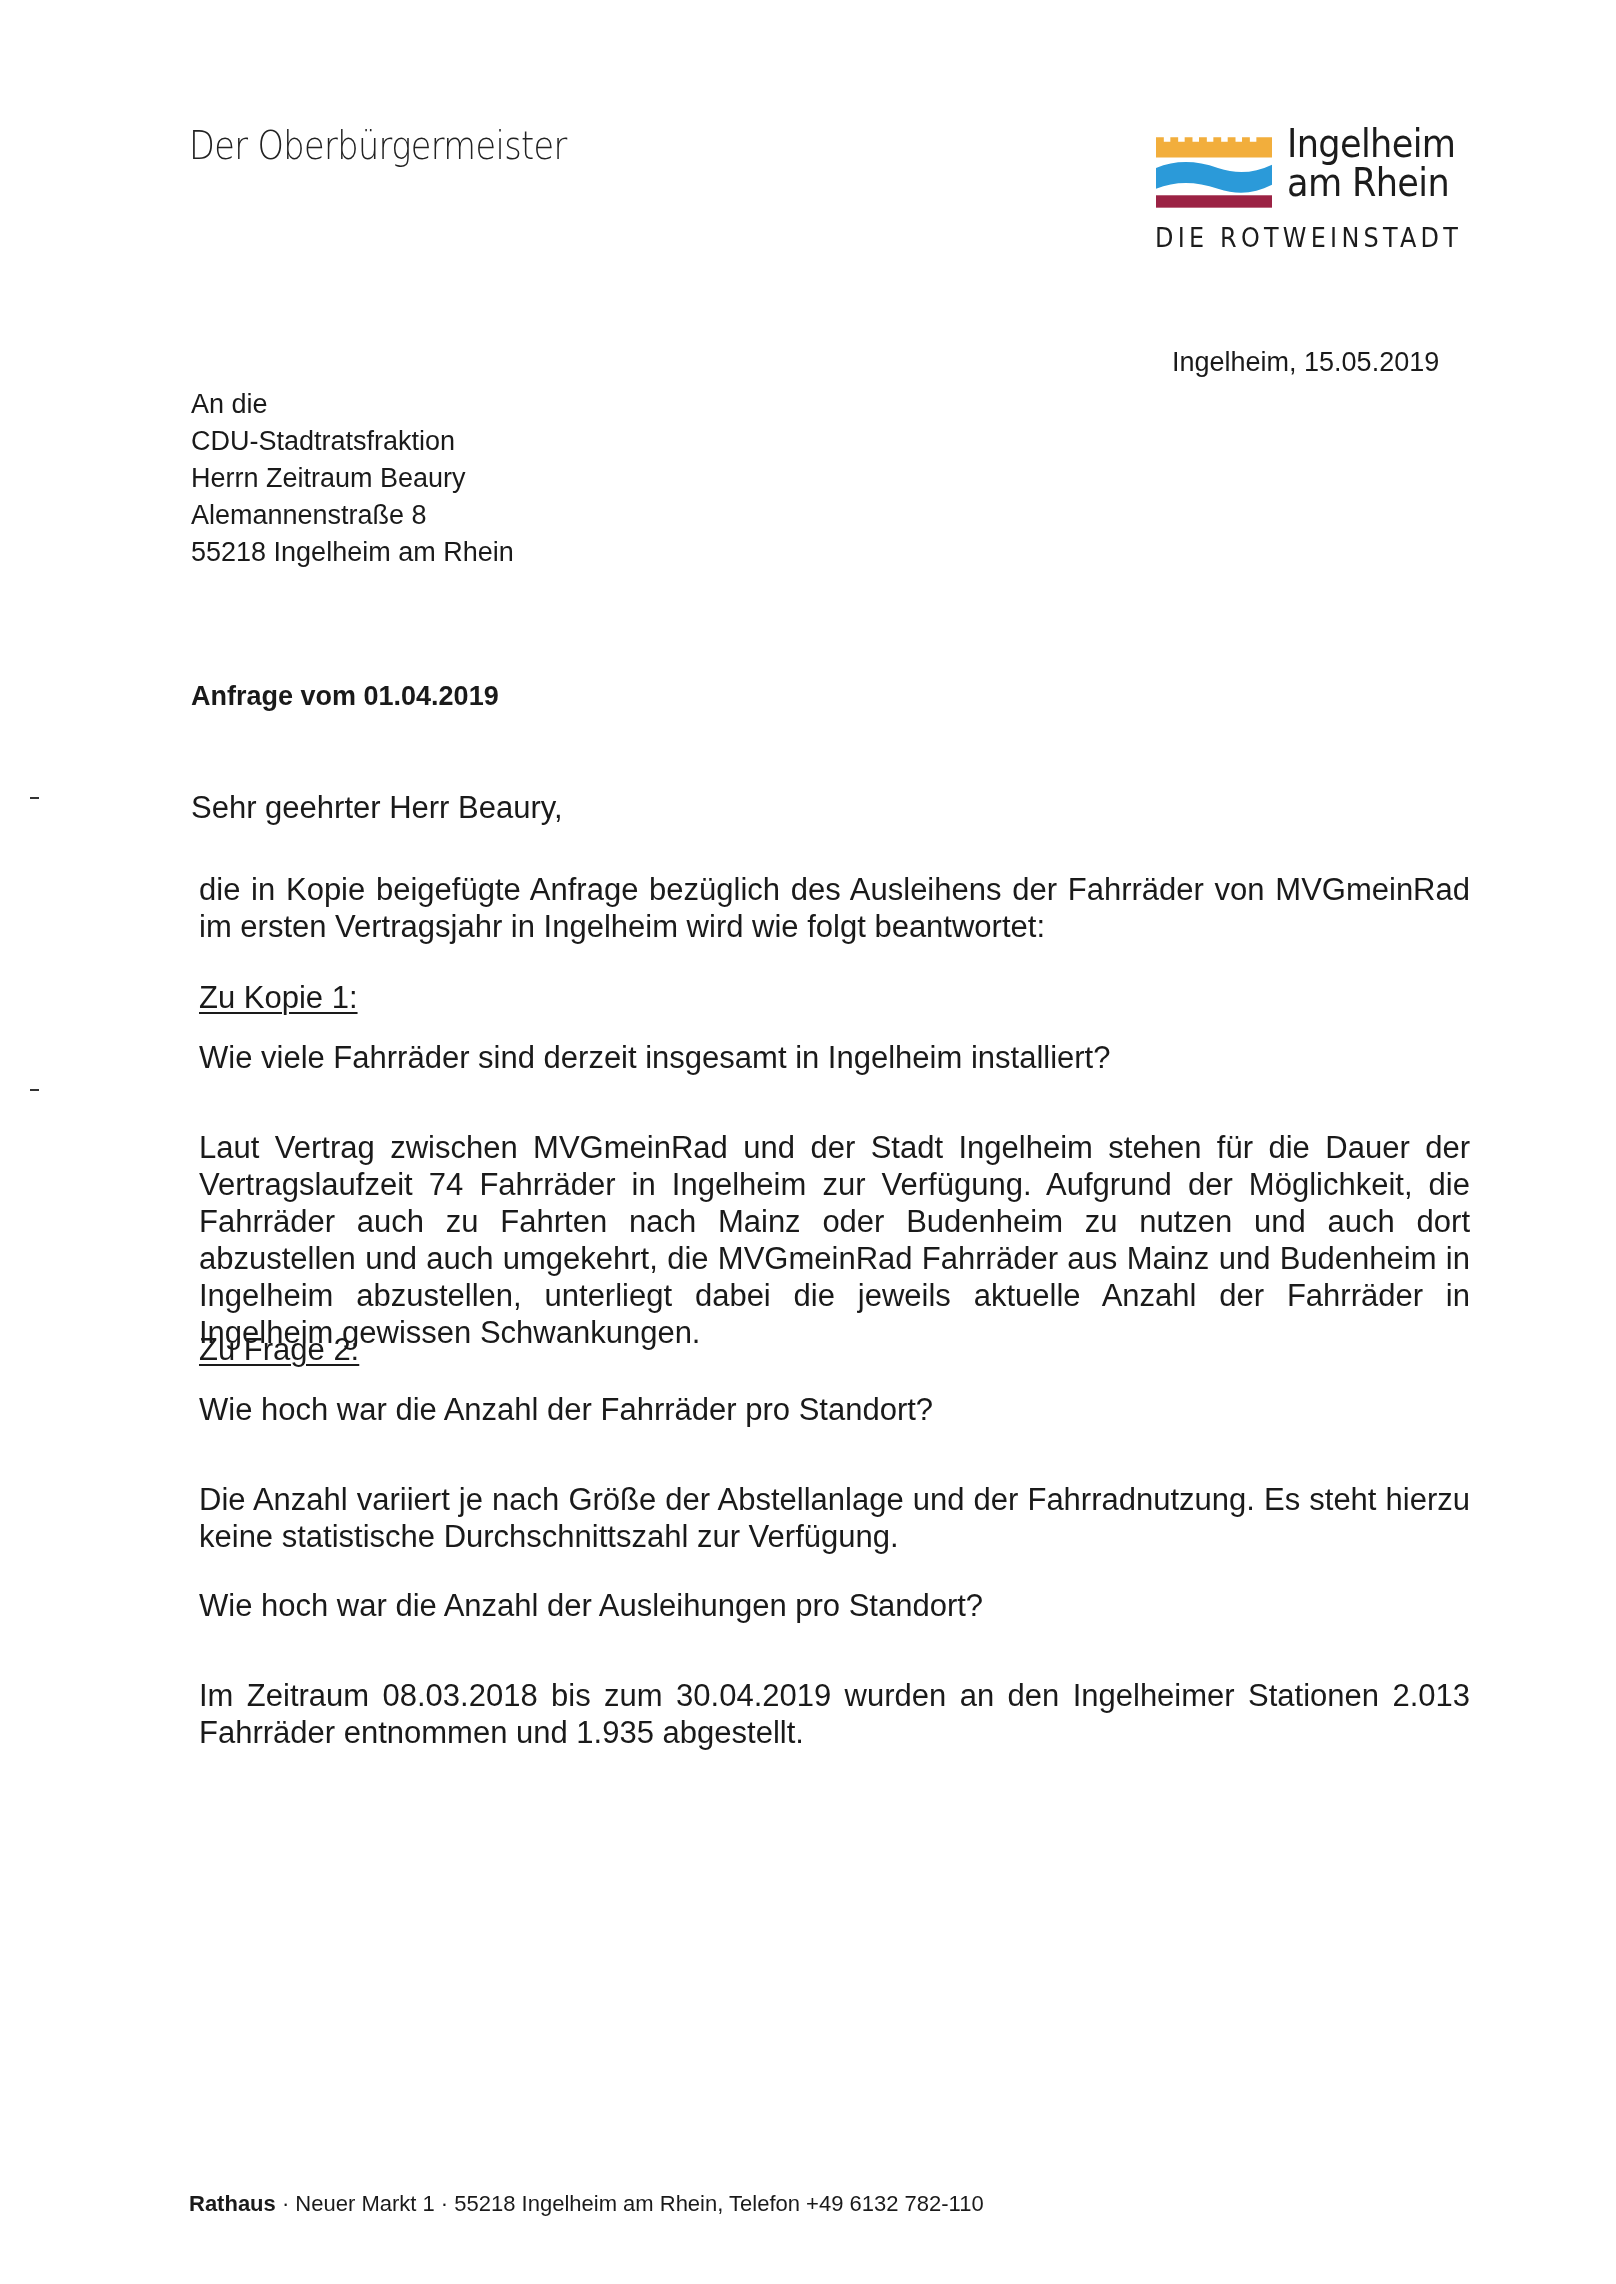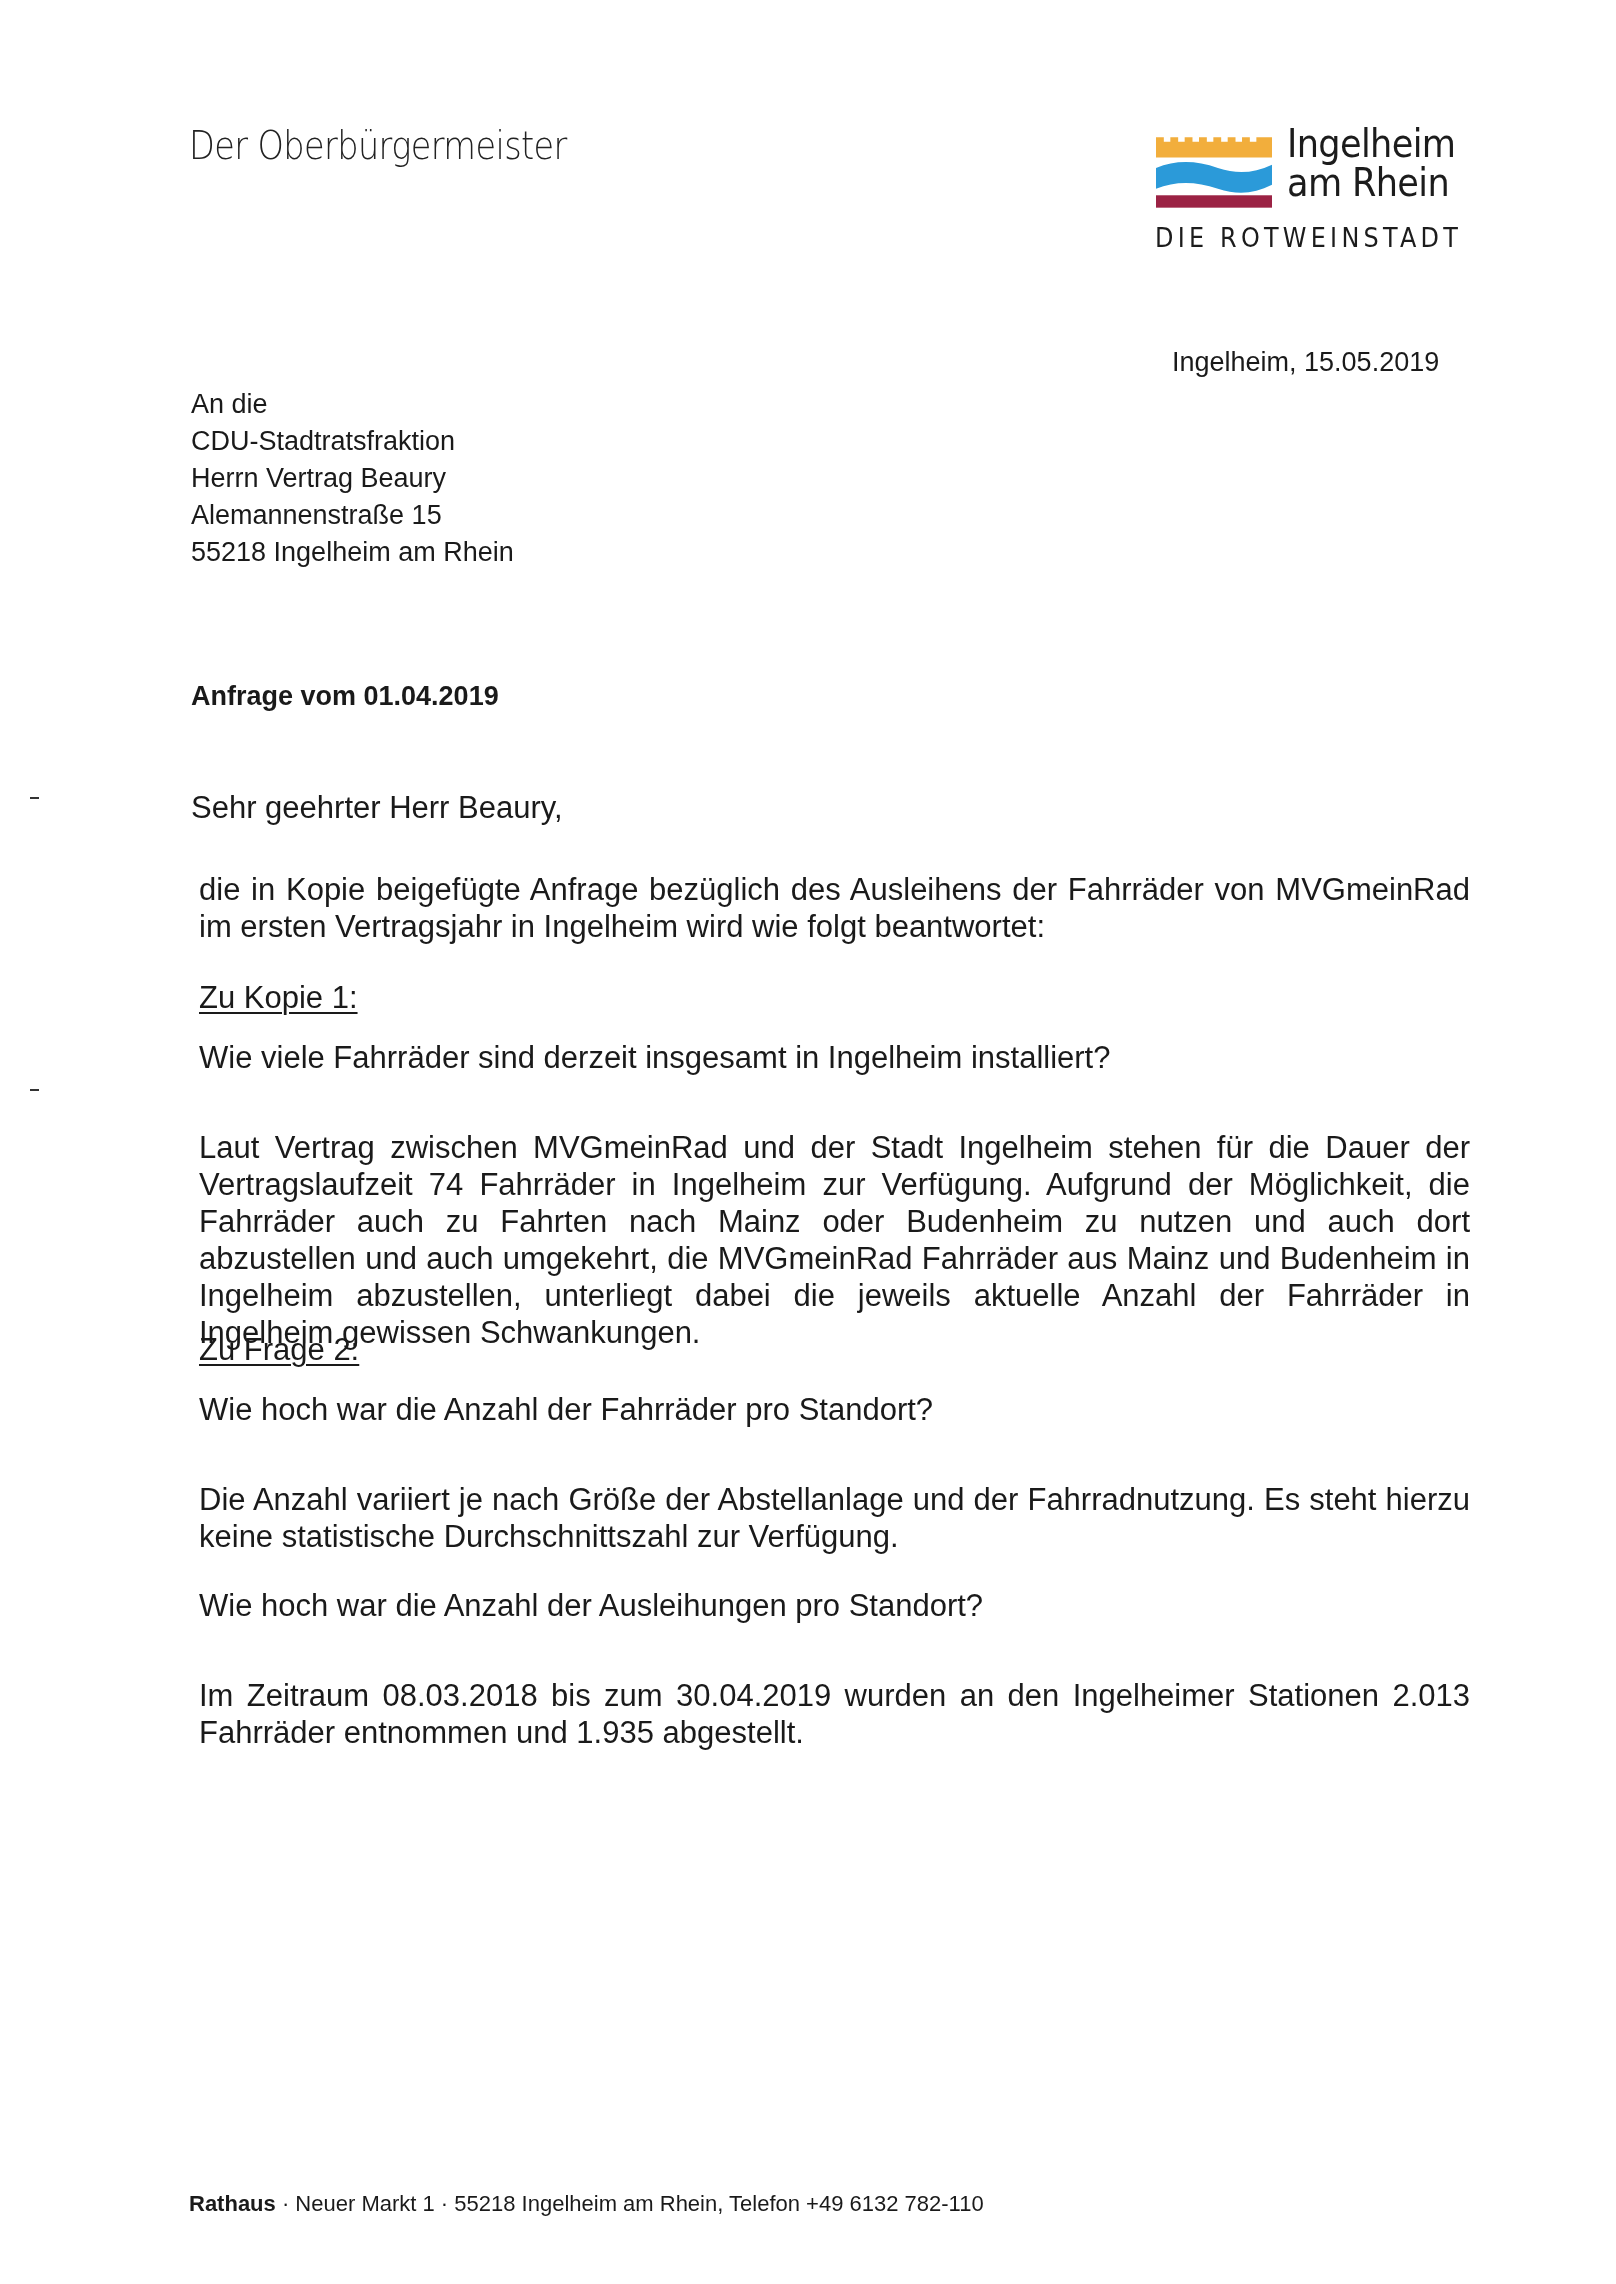--- a/index.html
+++ b/index.html
@@ -46,22 +46,22 @@
   <div>Ingelheim</div>
   <div>am Rhein</div>
 </div>
 <div class="abs logo-tag">DIE ROTWEINSTADT</div>
 
 <div class="abs date">Ingelheim, 15.05.2019</div>
 
 <div class="abs addr">
   <div>An die</div>
   <div>CDU-Stadtratsfraktion</div>
-  <div>Herrn Vertrag Beaury</div>
-  <div>Alemannenstraße 15</div>
+  <div>Herrn Zeitraum Beaury</div>
+  <div>Alemannenstraße 8</div>
   <div>55218 Ingelheim am Rhein</div>
 </div>
 
 <div class="abs subject">Anfrage vom 01.04.2019</div>
 
 <div class="abs fold" style="top:797px"></div>
 <div class="abs fold" style="top:1089px"></div>
 
 <div class="abs body salutation">Sehr geehrter Herr Beaury,</div>
 

